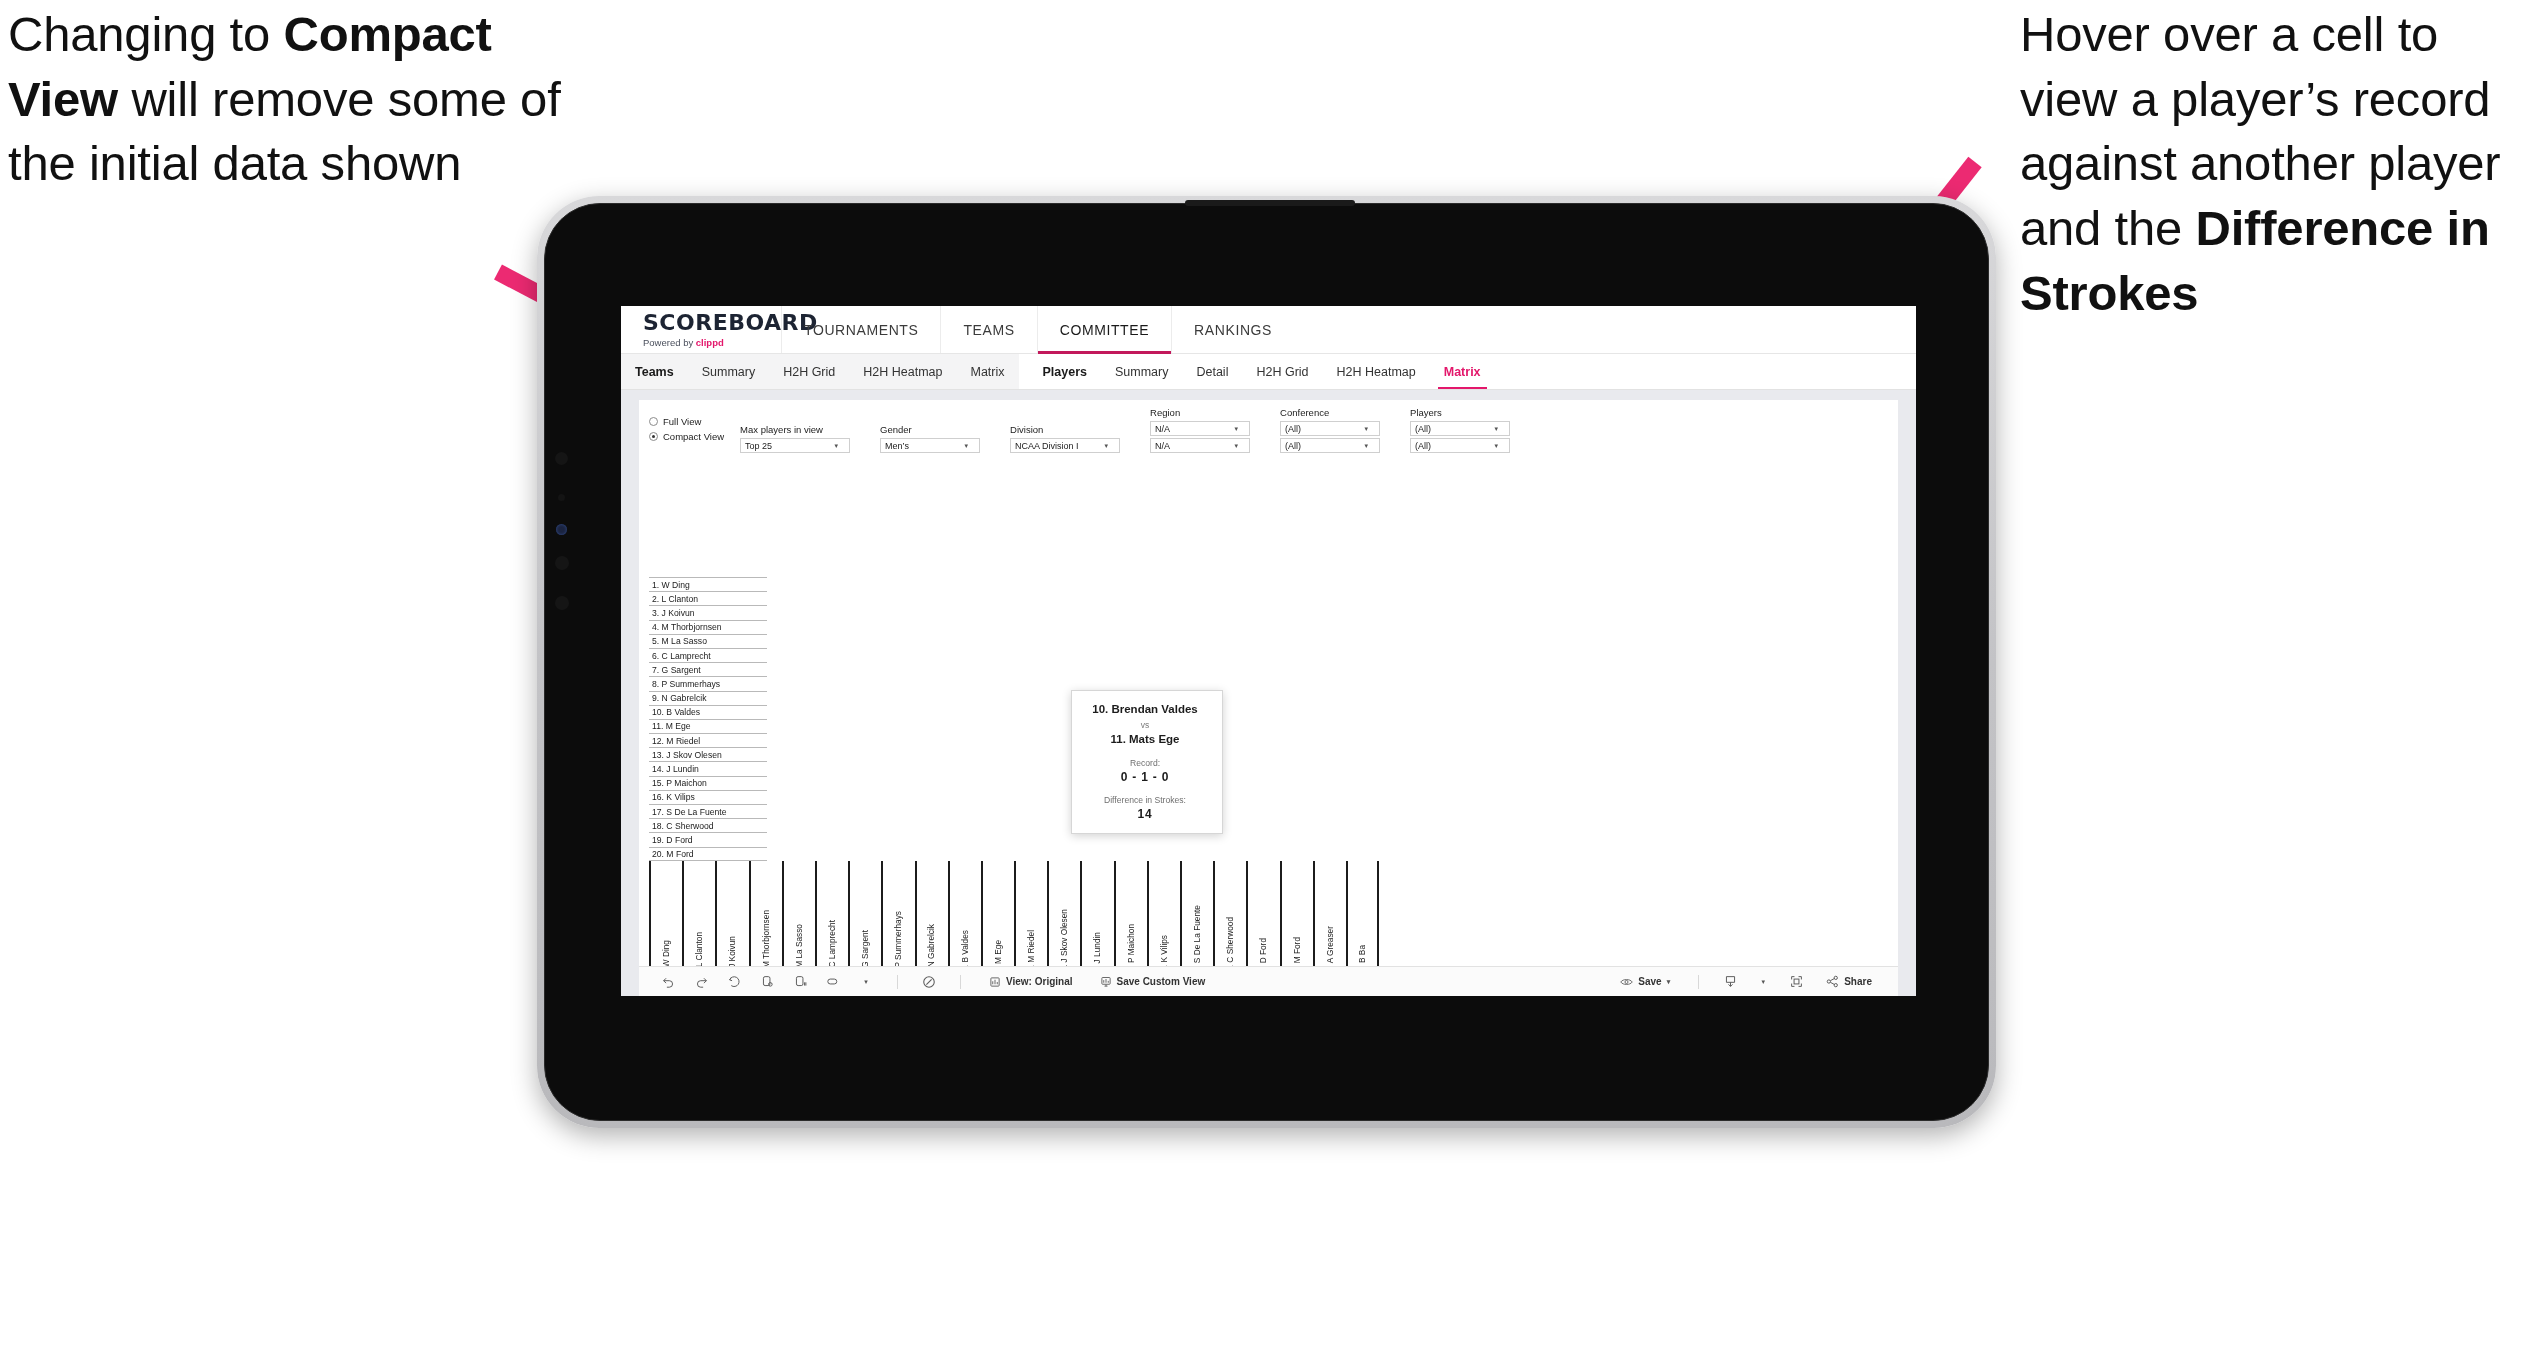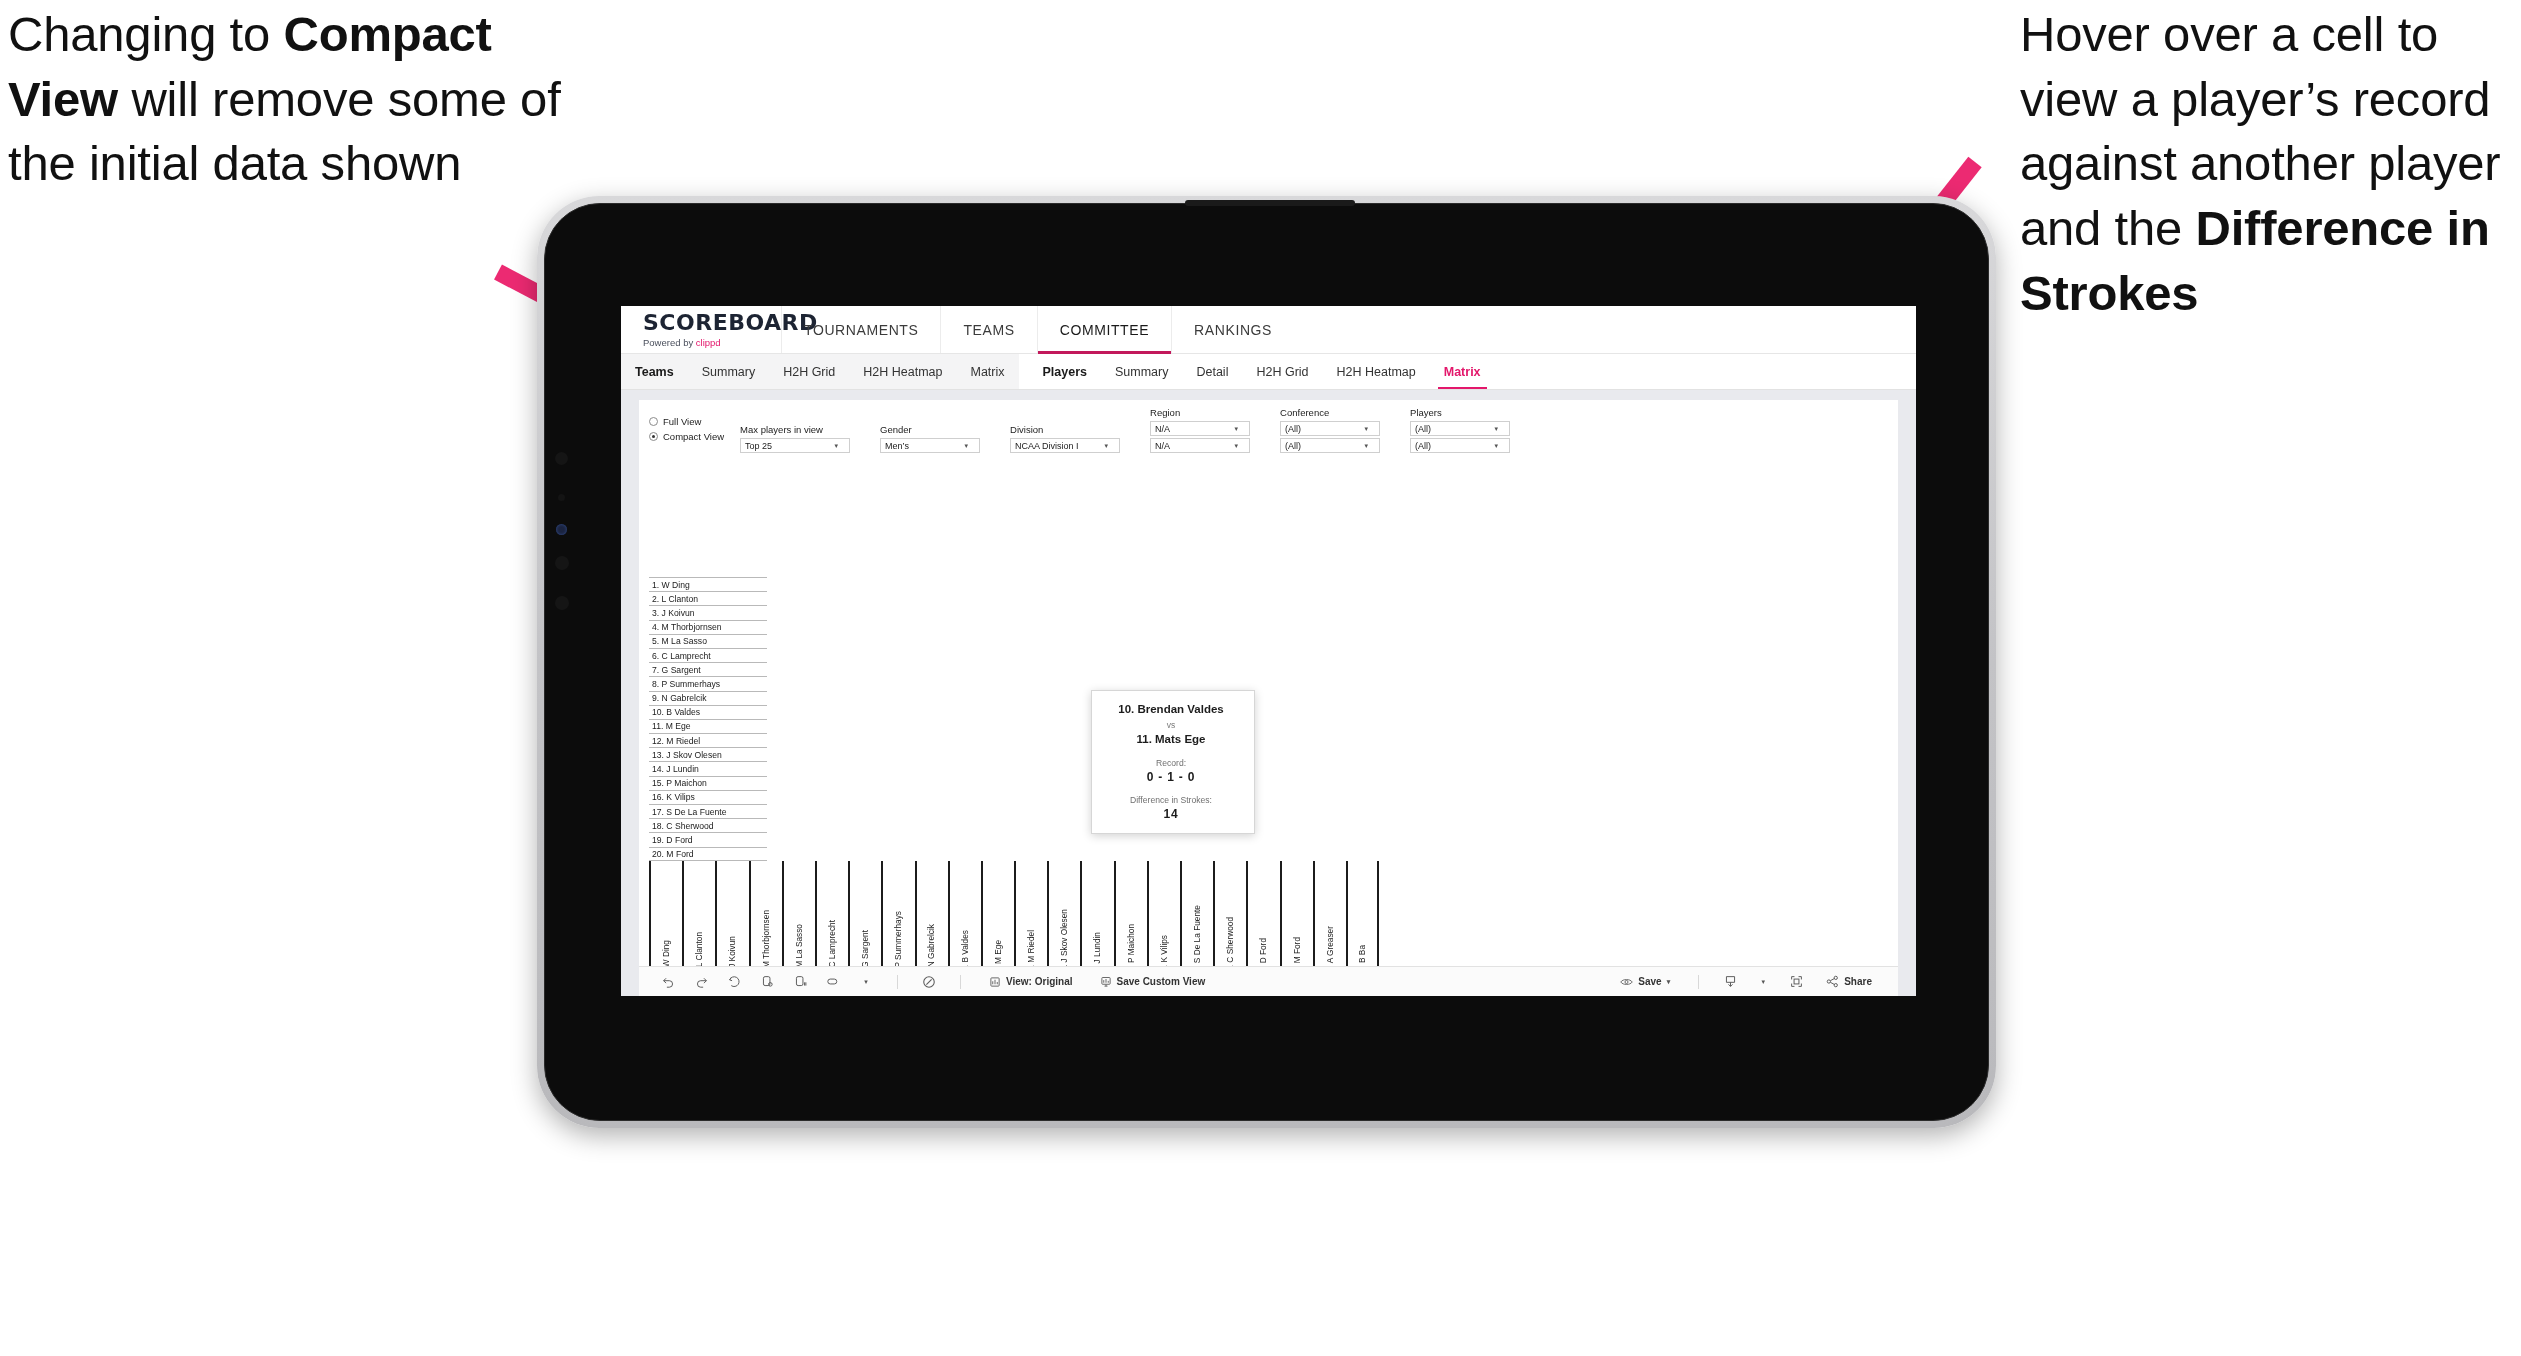--- a/index.html
+++ b/index.html
@@ -66,21 +66,21 @@
   #topnav {
     height:48px; background:#ffffff; display:flex; align-items:stretch;
     border-bottom:1px solid #e6e6e6;
   }
   #brand { width:160px; display:flex; flex-direction:column; justify-content:center; padding-left:22px; }
   #brand-title {
     font-size:22px; font-weight:800; letter-spacing:.5px; color:#1d2433;
     font-family:"DejaVu Sans", sans-serif; line-height:1;
   }
   #brand-sub { font-size:9.5px; color:#4a4f5c; margin-top:3px; }
-  #brand-sub .pink { color:#e3176b; font-weight:400; }
+  #brand-sub .pink { color:#e3176b; font-weight:700; }
   .topnav-item {
     display:flex; align-items:center; padding:0 22px;
     font-size:14px; color:#3b3b3b; letter-spacing:.6px;
     border-left:1px solid #ececec; cursor:pointer;
     position:relative;
   }
   .topnav-item.active { color:#1a1a1a; }
   .topnav-item.active:after {
     content:""; position:absolute; left:0; right:0; bottom:-1px; height:3px; background:#c2185b;
   }
@@ -164,21 +164,21 @@
   #tickrow { display:flex; height:30px; }
   .tickcell { width:33.2px; flex:none; border-left:2px solid #1c1c1c; }
   .tickcell:last-child { border-right:2px solid #1c1c1c; }
 
   
   #hscroll { margin:6px 10px 0 128px; height:9px; background:#f3f3f3; position:relative; }
   #hscroll-thumb { position:absolute; left:0; top:0; height:9px; width:78%; background:#dcdcdc; border-radius:1px; }
 
   
   #tooltip {
-    position:absolute; left:452px; top:290px; width:164px;
+    position:absolute; left:432px; top:290px; width:152px;
     background:#ffffff; border:1px solid #d6d6d6; box-shadow:0 2px 9px rgba(0,0,0,.18);
     padding:11px 12px 12px 8px; text-align:center; z-index:40;
   }
   .tt-name { font-size:11.5px; font-weight:700; color:#1c1c1c; line-height:1.35; }
   .tt-vs { font-size:8.5px; color:#7b7b7b; margin:2px 0; }
   .tt-lbl { font-size:8.6px; color:#6f6f6f; margin-top:11px; }
   .tt-val { font-size:12px; font-weight:700; color:#1c1c1c; letter-spacing:.8px; margin-top:2px; }
 
   
   #toolbar {

